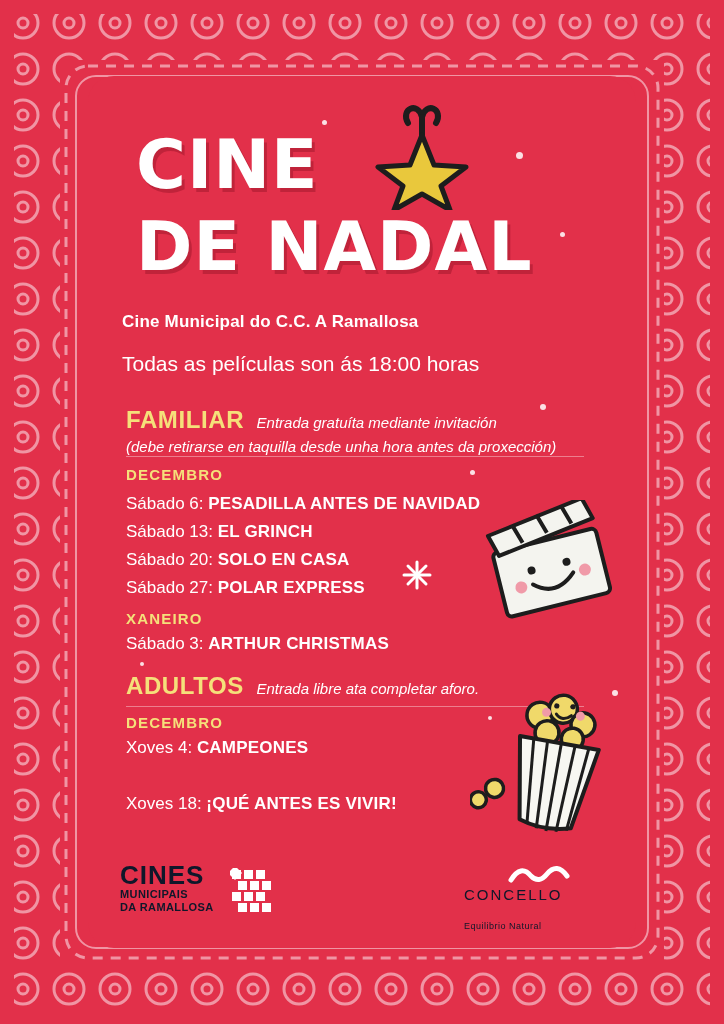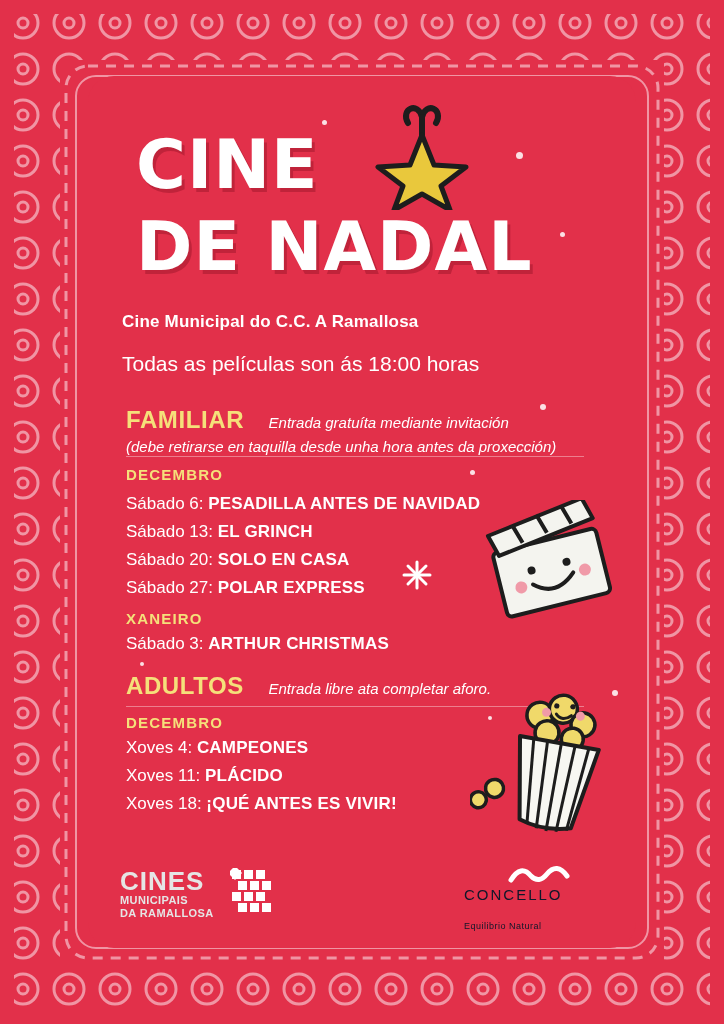--- a/index.html
+++ b/index.html
@@ -85,21 +85,21 @@
     font-weight: bold;
     color: #f5e07a;
     letter-spacing: 0.6px;
     vertical-align: baseline;
   }
   .section-note {
     display: inline-block;
     font-size: 15px;
     font-style: italic;
     color: #ffffff;
-    margin-left: 20px;
+    margin-left: 8px;
     vertical-align: baseline;
   }
   .section-note2 {
     display: block;
     font-size: 15px;
     font-style: italic;
     color: #ffffff;
     margin-top: 4px;
   }
   .rule {
@@ -168,22 +168,22 @@
   .footer {
     position: absolute;
     left: 120px;
     top: 862px;
     width: 500px;
     height: 80px;
   }
   .cines-logo {
     position: absolute;
     left: 0;
-    top: 6px;
-    color: #e5e5e5;
+    top: 0;
+    color: #0f172a;
   }
   .cines-word {
     font-size: 26px;
     font-weight: bold;
     letter-spacing: 1px;
     line-height: 26px;
   }
   .cines-sub {
     font-size: 11px;
     font-weight: bold;
@@ -355,24 +355,20 @@
     <span class="section-title">ADULTOS</span>
     <span class="section-note">Entrada libre ata completar aforo.</span>
   </div>
   <div class="rule" style="top:706px;"></div>
 
   <div class="month" style="top:714px;">DECEMBRO</div>
 
   <div class="entry" style="top:738px;">
     <span class="day">Xoves 4:</span>
     <span class="film">CAMPEONES</span>
-  </div>
-  <div class="entry" style="top:766px;">
-    <span class="day">Xoves 11:</span>
-    <span class="film">PLÁCIDO</span>
   </div>
   <div class="entry" style="top:794px;">
     <span class="day">Xoves 18:</span>
     <span class="film">¡QUÉ ANTES ES VIVIR!</span>
   </div>
 
   <svg class="popcorn" viewBox="0 0 165 145">
     <g transform="rotate(10 82 72)">
 
       <g fill="#f0d96a" stroke="#1d1d1d" stroke-width="3.5">

